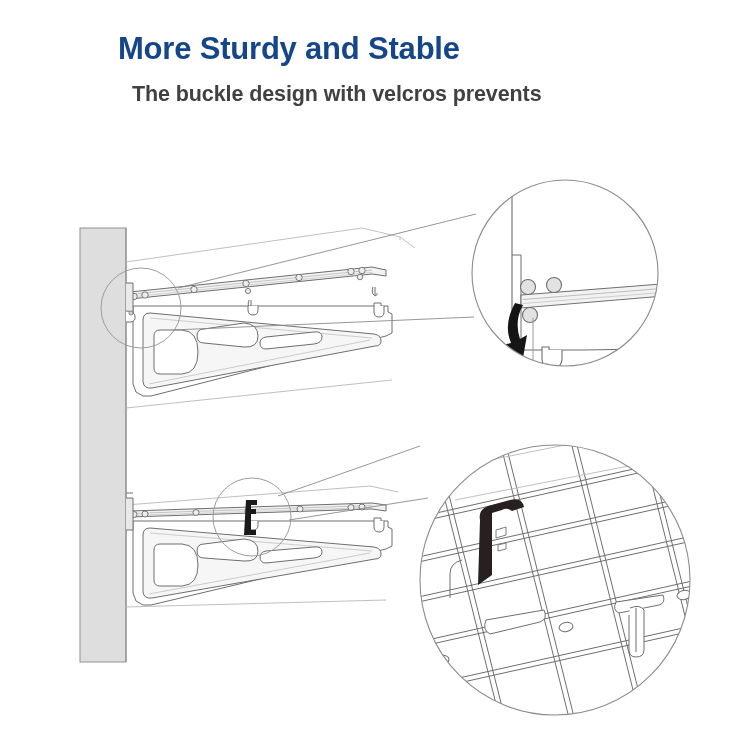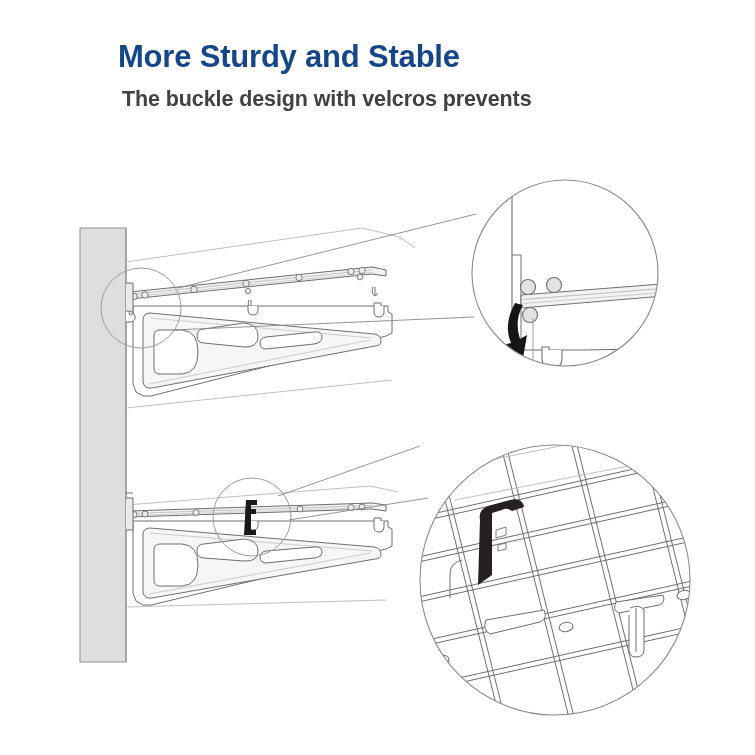--- a/index.html
+++ b/index.html
@@ -16,35 +16,35 @@
   }
   #page {
     position: relative;
     width: 755px;
     height: 755px;
     background: #ffffff;
   }
   .text-block {
     position: absolute;
     left: 118px;
-    top: 40px;
+    top: 32px;
     width: 560px;
   }
   .headline {
     font-size: 31px;
     font-weight: bold;
     letter-spacing: -0.2px;
     line-height: 1.1;
     margin: 0 0 11px 0;
   }
   .subline {
     font-size: 21.5px;
     font-weight: bold;
     line-height: 1.32;
-    margin: 4px;
+    margin: 14px;
     letter-spacing: -0.1px;
   }
   .art {
     position: absolute;
     left: 0;
     top: 0;
     width: 755px;
     height: 755px;
     pointer-events: none;
   }

